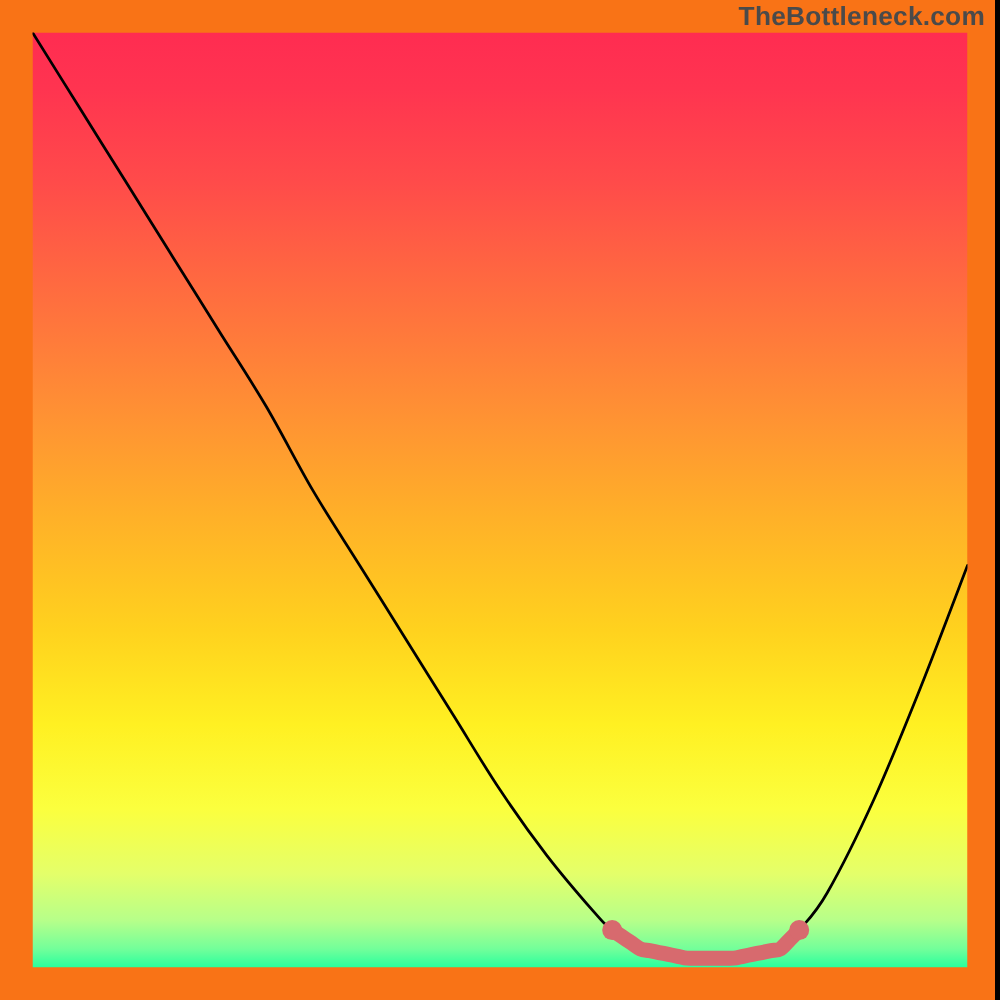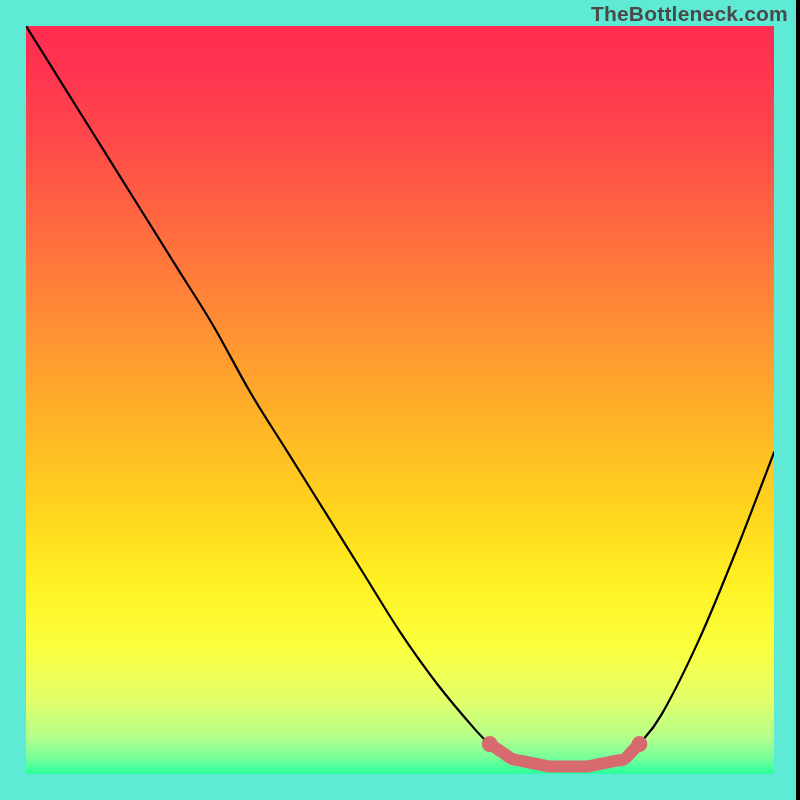--- a/index.html
+++ b/index.html
@@ -8,21 +8,21 @@
     width: 800px;
     height: 800px;
     background: #000;
     font-family: Arial, Helvetica, sans-serif;
     overflow: hidden;
   }
   .stage {
     position: relative;
     width: 796px;
     height: 800px;
-    background: #5eead4;
+    background: #f97316;
   }
   .watermark {
     position: absolute;
     top: 2px;
     right: 8px;
     color: #4a4a4a;
     font-size: 21px;
     font-weight: 600;
     letter-spacing: 0.2px;
     z-index: 10;

